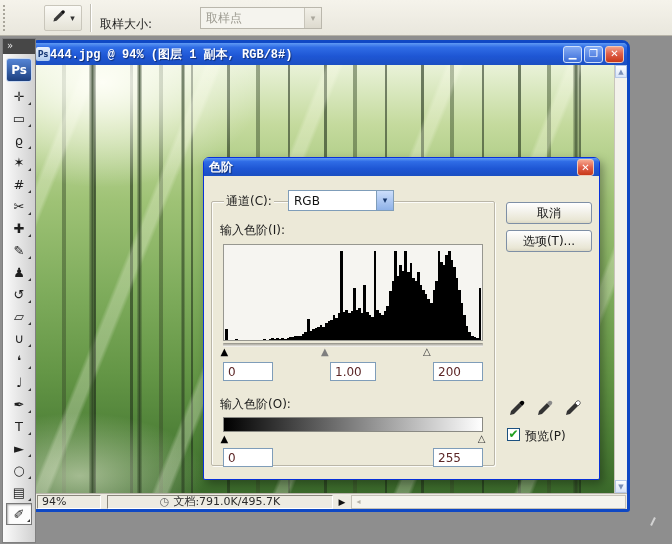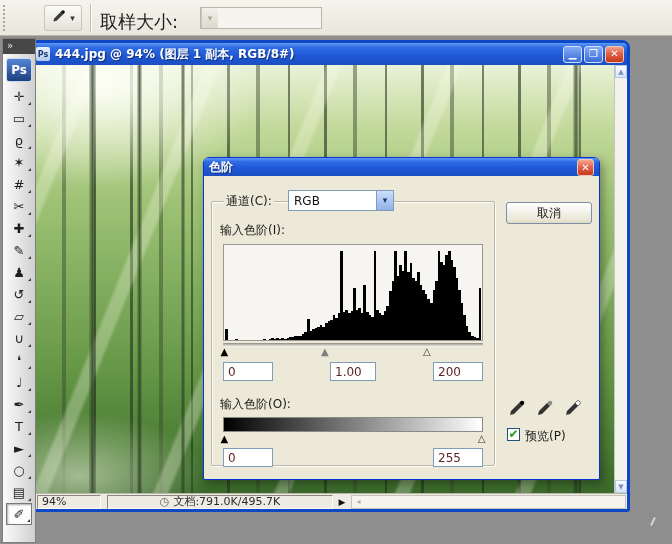--- a/index.html
+++ b/index.html
@@ -7,21 +7,21 @@
        font-family:"DejaVu Sans","Liberation Sans",sans-serif;overflow:hidden;}
   *{box-sizing:border-box;}
 
   
   .options-bar{position:absolute;left:0;top:0;width:672px;height:36px;
     background:linear-gradient(180deg,#F5F3EB,#E9E7DD);border-bottom:1px solid #B6B3A8;z-index:50;}
   .ob-grip{position:absolute;left:3px;top:5px;width:3px;height:26px;border-left:2px dotted #A9A69B;}
   .ob-toolbtn{position:absolute;left:44px;top:5px;width:38px;height:26px;border:1px solid #C9C6BB;
     border-radius:2px;background:linear-gradient(180deg,#FCFBF7,#E4E2D6);display:flex;align-items:center;justify-content:center;gap:3px;cursor:pointer;}
   .ob-sep{position:absolute;left:90px;top:4px;width:1px;height:28px;background:#C2BFB4;box-shadow:1px 0 0 #FFF;}
-  .ob-label{position:absolute;left:100px;top:10px;font-size:18px;color:#1E1E1E;}
+  .ob-label{position:absolute;left:100px;top:16px;font-size:12px;color:#1E1E1E;}
   .ob-dd{position:absolute;left:200px;top:7px;width:122px;height:22px;background:#F5F4EE;
     border:1px solid #BAB7AC;display:flex;align-items:center;}
   .ob-dd .val{flex:1;padding-left:5px;font-size:12px;color:#9C9A90;}
   .ob-dd .chev{width:17px;height:20px;background:linear-gradient(180deg,#F2F0E8,#DDDACE);
     border-left:1px solid #C8C5BA;color:#ABA89D;font-size:9px;display:flex;align-items:center;justify-content:center;}
   .chev-glyph{font-size:9px;line-height:1;}
 
   
   .toolbox{position:absolute;left:2px;top:38px;width:34px;height:505px;z-index:60;
     background:linear-gradient(90deg,#FBFBFB,#D0D0D0);border:1px solid #7F7F7F;}
@@ -36,22 +36,22 @@
     border-left:3px solid transparent;border-bottom:3px solid #3A3A3A;}
   .tool.selected{background:#FDFDFD;border:1px solid #787878;box-shadow:inset 1px 1px 2px #ABABAB;}
 
   
   .doc-window{position:absolute;left:30px;top:40px;width:600px;height:472px;z-index:10;
     border:3px solid #0F48C4;border-radius:8px 8px 3px 3px;background:#ECE9D8;}
   .doc-titlebar{height:22px;border-radius:4px 4px 0 0;display:flex;align-items:center;padding:0 3px;
     background:linear-gradient(180deg,#5F9AF4 0%,#2F6CE6 20%,#1E56D4 60%,#1B4FC2 100%);cursor:move;}
   .doc-icon{width:14px;height:14px;border-radius:2px;background:linear-gradient(180deg,#EAF2FC,#AFCBEF);
     color:#1B3C78;font-size:8px;font-weight:bold;display:flex;align-items:center;justify-content:center;}
-  .doc-title{flex:1;margin-left:5px;color:#FFF;font-weight:bold;font-size:12px;white-space:nowrap;
-    text-shadow:1px 1px 1px rgba(0,0,0,.45);overflow:hidden;}
+  .doc-title{flex:1;color:#FFF;font-weight:bold;font-size:12px;white-space:nowrap;
+    text-shadow:1px 1px 1px rgba(0,0,0,.45);overflow:hidden;font-family:Liberation Mono, monospace;}
   .winbtn{width:19px;height:17px;margin-left:2px;border-radius:3px;border:1px solid #CFE0FA;
     color:#FFF;font-size:10px;font-weight:bold;display:flex;align-items:center;justify-content:center;
     background:linear-gradient(180deg,#84ABF4,#3A6CD8);cursor:pointer;line-height:1;}
   .winbtn.close{background:linear-gradient(180deg,#F2A088,#E0604A 45%,#C83818);border-color:#F0C8B8;}
   .doc-content{position:absolute;left:0;right:0;top:22px;bottom:0;background:#FFF;}
   .canvas-image{position:absolute;left:0;top:0;right:13px;bottom:16px;overflow:hidden;cursor:crosshair;
     background:
       radial-gradient(ellipse 260px 170px at 12% 4%, rgba(255,255,248,.95), rgba(255,255,248,0) 62%),
       radial-gradient(ellipse 180px 90px at 8% 96%, rgba(245,248,225,.55), rgba(245,248,225,0) 70%),
       repeating-linear-gradient(112deg, rgba(255,255,238,0) 0 46px, rgba(255,255,238,.28) 50px 60px, rgba(255,255,238,0) 64px 112px),
@@ -130,20 +130,21 @@
       <svg width="16" height="16" viewBox="0 0 20 20">
           <path d="M3 17 l1-4 8-8 3 3-8 8z" fill="#3A3A3A"></path>
           <path d="M12 5 l3 3 2-2a2.2 2.2 0 0 0-3-3z" fill="#111"></path>
         </svg>
     </span>
     <span class="chev-glyph" style="color:#333">▾</span>
   </div>
   <div class="ob-sep"></div>
   <span class="ob-label">取样大小:</span>
   <div class="ob-dd">
+    <span class="val">取样点</span>
     <span class="chev">
         <span class="chev-glyph">▾</span>
       </span>
   </div>
 </div>
 
 <div class="toolbox">
   <div class="tb-header">
     <span>»</span>
   </div>
@@ -341,20 +342,21 @@
     <div class="out-grad"></div>
     <div class="marker-row" style="top:254px;">
       <span class="marker" style="color: rgb(0, 0, 0); left: 0.5%;">▲</span>
       <span class="marker" style="color: rgb(58, 58, 58); left: 99.5%;">△</span>
     </div>
     <input class="num-field" style="left: 19px; top: 268px;" value="0">
     <input class="num-field" style="left: 229px; top: 268px;" value="255">
 
     <div class="btn-col">
         <button class="xp-btn">取消</button>
+        <button class="xp-btn">选项(T)...</button>
       </div>
 
     <span class="dropper" style="left:303px;">
       <svg width="20" height="20" viewBox="0 0 20 20">
           <path d="M3 17 l1-4 8-8 3 3-8 8z" fill="#333"></path>
           <path d="M12 5 l3 3 2-2a2.2 2.2 0 0 0-3-3z" fill="#000"></path>
         </svg>
     </span>
     <span class="dropper" style="left:331px;">
       <svg width="20" height="20" viewBox="0 0 20 20">

